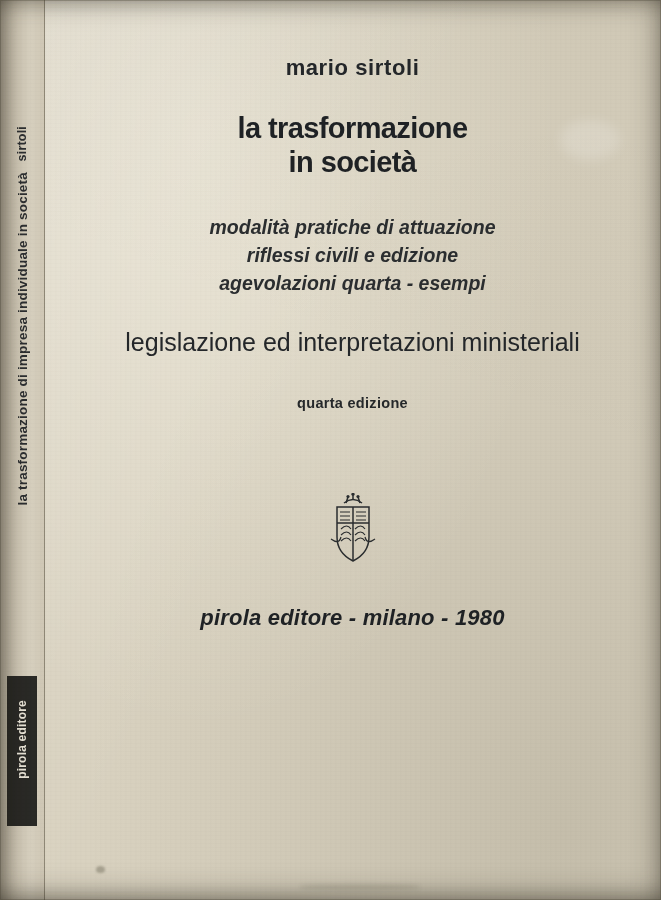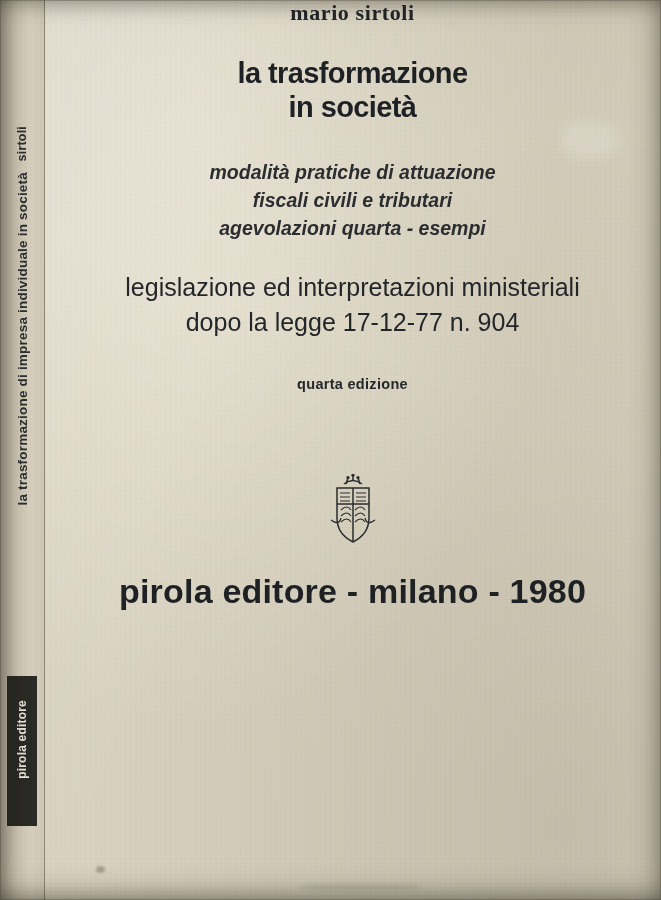--- a/index.html
+++ b/index.html
@@ -112,25 +112,25 @@
     top: 0;
     right: 0;
     bottom: 0;
     padding: 0 30px;
     box-sizing: border-box;
     text-align: center;
     color: #272a2c;
   }
 
   #author {
+    margin-top: 55px;
     font-size: 22px;
     font-weight: 700;
     letter-spacing: 0.6px;
     color: #24272a;
-    font-family: Liberation Serif, serif;
   }
 
   #title {
     margin-top: 31px;
     font-size: 29px;
     font-weight: 700;
     line-height: 1.17;
     letter-spacing: -0.6px;
     color: #1f2225;
   }
@@ -165,25 +165,26 @@
   }
 
   #logo {
     margin: 82px auto 0 auto;
     width: 56px;
     height: 74px;
   }
   #logo svg { display: block; }
 
   #imprint {
-    margin-top: 24px;
-    font-size: 34px;
+    margin-top: 38px;
+    font-size: 22px;
     font-weight: 700;
     letter-spacing: 0.2px;
     color: #1f2225;
+    font-style: italic;
   }
 
   
   .smudge {
     position: absolute;
     border-radius: 50%;
     pointer-events: none;
   }
   #smudge1 { left: 96px; top: 866px; width: 9px; height: 7px; background: rgba(60,55,40,.30); filter: blur(1px); }
   #smudge2 { left: 300px; top: 884px; width: 120px; height: 6px; background: rgba(60,55,40,.12); filter: blur(2px); border-radius: 40%; }
@@ -207,27 +208,26 @@
 
     <div id="author">mario sirtoli</div>
 
     <div id="title">
       <span class="line">la trasformazione</span>
       <span class="line">in società</span>
     </div>
 
     <div id="subtitle-italic">
       <span class="line">modalità pratiche di attuazione</span>
-      <span class="line">fiscali civili e tributari</span>
+      <span class="line">riflessi civili e edizione</span>
       <span class="line">agevolazioni quarta - esempi</span>
     </div>
 
     <div id="legislation">
       <span class="line">legislazione ed interpretazioni ministeriali</span>
-      <span class="line">dopo la legge 17-12-77 n. 904</span>
     </div>
 
     <div id="edition">quarta edizione</div>
 
     <div id="logo">
       <svg viewBox="0 0 56 74" width="56" height="74" aria-hidden="true">
         <g fill="none" stroke="#2a2d2f" stroke-width="1.5">
 
           <path d="M19 10 q9 -7 18 0"></path>
           <path d="M21 10 l2 -6 M28 7 l0 -6 M35 10 l-2 -6"></path>

